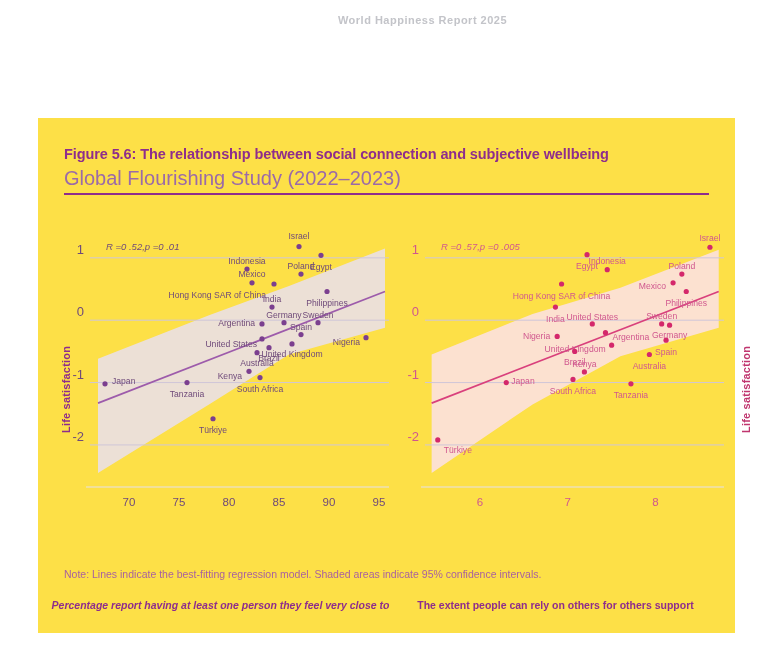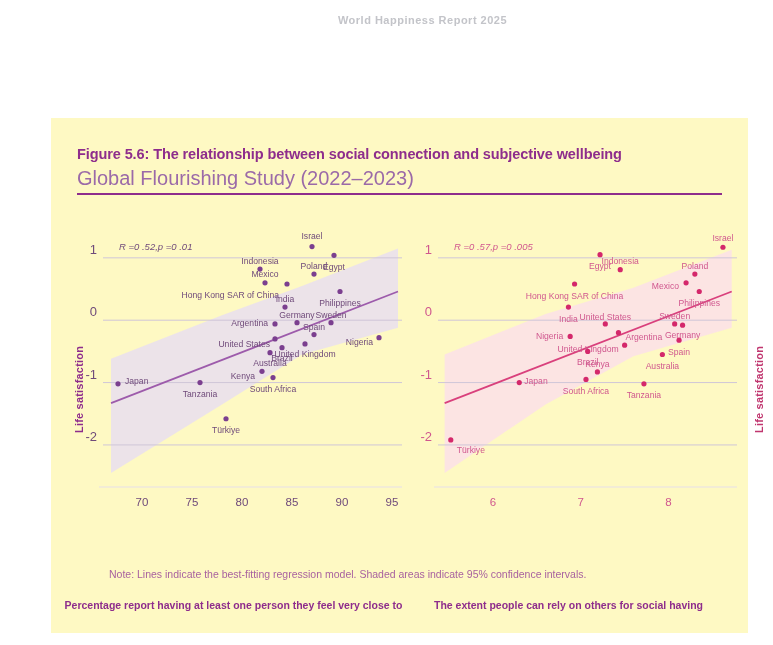--- a/index.html
+++ b/index.html
@@ -6,47 +6,47 @@
   body{
     width:773px;height:645px;background:#ffffff;
     font-family:"Liberation Sans", sans-serif;
     overflow:hidden;position:relative;
   }
   #page-header{
     position:absolute;top:14px;left:0;width:773px;text-align:center;
     font-size:11px;font-weight:bold;color:#c3c4c9;letter-spacing:.5px;padding-left:36px;
   }
   #figure-card{
-    position:absolute;left:51px;top:118px;width:697px;height:515px;
-    background:#fef9c3;
+    position:absolute;left:38px;top:118px;width:697px;height:515px;
+    background:#fde047;
   }
   #figure-title{
     position:absolute;left:26px;top:28px;width:640px;
     font-size:14.5px;font-weight:bold;color:#8e2d8c;letter-spacing:-.1px;
   }
   #figure-subtitle{
     position:absolute;left:26px;top:49px;width:640px;
     font-size:20px;color:#9b6aa8;font-weight:normal;
   }
   #title-rule{
     position:absolute;left:26px;top:75px;width:645px;height:2px;background:#8e2d8c;
   }
   .panel{position:absolute;top:100px;height:340px;}
   #panel-left{left:10px;width:345px;}
   #panel-right{left:345px;width:345px;}
   .plot-svg{position:absolute;left:0;top:0;}
   .axis-caption{
     position:absolute;top:380px;width:100%;text-align:center;
     font-size:10.5px;font-weight:bold;line-height:15px;
   }
-  #caption-left{color:#8e2d8c;}
+  #caption-left{color:#8e2d8c;font-style:italic;}
   #caption-right{color:#8e2d8c;}
   #figure-note{
     position:absolute;left:26px;top:450px;width:650px;
-    font-size:10.5px;color:#a8619f;margin-left:32px;
+    font-size:10.5px;color:#a8619f;
   }
   .ylabel{
     position:absolute;font-size:11px;font-weight:bold;letter-spacing:.2px;
     transform:rotate(-90deg);transform-origin:left top;white-space:nowrap;
   }
   #ylabel-left{left:12px;top:215px;color:#8e2d8c;}
   #ylabel-right{left:357px;top:215px;color:#c0366f;}
 </style>
 </head>
 <body>
@@ -184,17 +184,17 @@
         <text x="201.40178571428578" y="149.46315789473684" text-anchor="middle" font-family="&quot;Liberation Sans&quot;, sans-serif" font-size="8.6" fill="#d0578e">Kenya</text>
         <circle cx="189.98809523809524" cy="161.44736842105263" r="2.6" fill="#d4286b"></circle>
         <text x="189.98809523809524" y="175.94736842105263" text-anchor="middle" font-family="&quot;Liberation Sans&quot;, sans-serif" font-size="8.6" fill="#d0578e">South Africa</text>
         <circle cx="123.26190476190476" cy="164.56578947368422" r="2.6" fill="#d4286b"></circle>
         <text x="128.26190476190476" y="166.06578947368422" text-anchor="start" font-family="&quot;Liberation Sans&quot;, sans-serif" font-size="8.6" fill="#d0578e">Japan</text>
         <circle cx="247.93452380952382" cy="165.81315789473683" r="2.6" fill="#d4286b"></circle>
         <text x="247.93452380952382" y="180.31315789473683" text-anchor="middle" font-family="&quot;Liberation Sans&quot;, sans-serif" font-size="8.6" fill="#d0578e">Tanzania</text>
         <circle cx="54.77976190476188" cy="221.94473684210524" r="2.6" fill="#d4286b"></circle>
         <text x="60.77976190476188" y="235.44473684210524" text-anchor="start" font-family="&quot;Liberation Sans&quot;, sans-serif" font-size="8.6" fill="#d0578e">Türkiye</text>
       </svg>
-    <div class="axis-caption" id="caption-right">The extent people can rely on others for social having</div>
+    <div class="axis-caption" id="caption-right">The extent people can rely on others for others support</div>
   </div>
 
   <div id="figure-note">Note: Lines indicate the best-fitting regression model. Shaded areas indicate 95% confidence intervals.</div>
 </div>
 
 </body></html>

